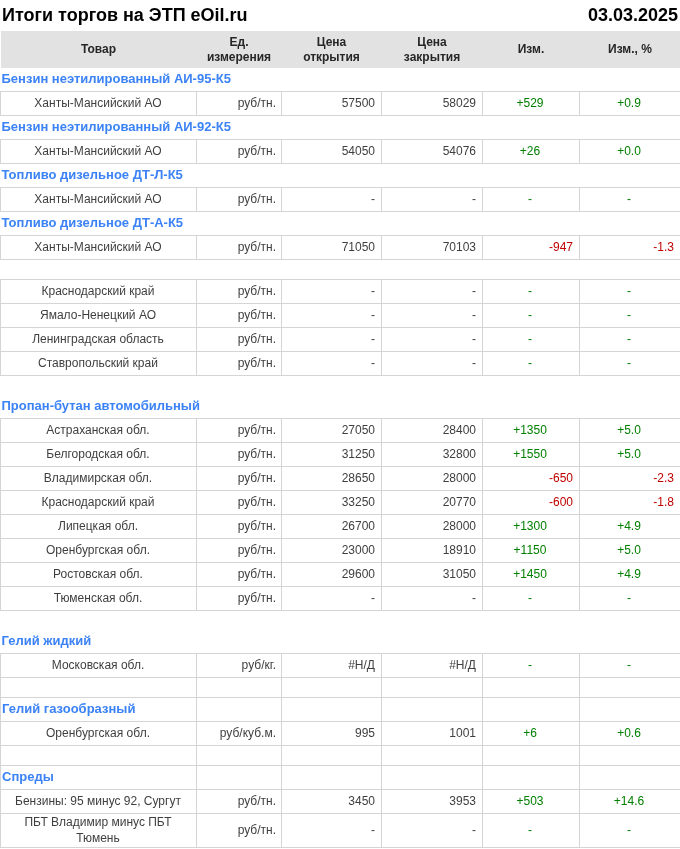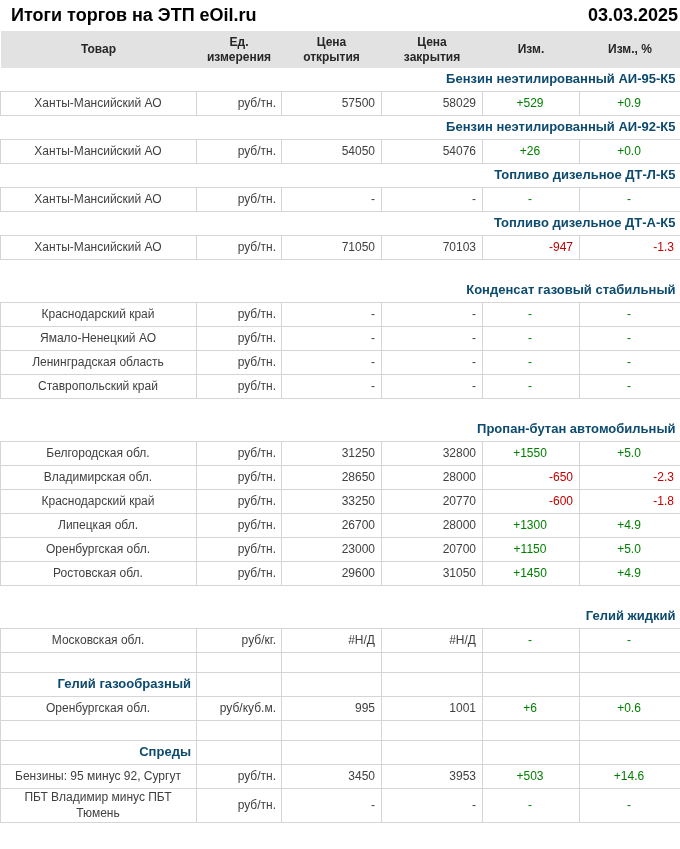--- a/index.html
+++ b/index.html
@@ -17,21 +17,20 @@
     padding: 4px 2px 5px 2px;
     height: 22px;
   }
   .titlebar .title,
   .titlebar .date {
     font-size: 18px;
     font-weight: bold;
     color: var(--title-color);
     line-height: 1.1;
     white-space: nowrap;
-    margin-left: 9px;
   }
 
   table.grid {
     width: 680px;
     border-collapse: collapse;
     table-layout: fixed;
   }
 
   thead th {
     background: var(--header-bg);
@@ -55,24 +54,23 @@
     vertical-align: middle;
     overflow: hidden;
     line-height: 1.3;
   }
 
   tr.data td { border: 1px solid var(--grid-border); }
 
   tr.section td {
     font-size: 13px;
     font-weight: bold;
-    color: #0c4a6e;
-    padding-left: 8px;
+    color: #3b82f6;
+    padding-left: 1px;
     border-bottom: 1px solid var(--grid-border);
-    text-align: right;
   }
   tr.section.divided td { border: 1px solid var(--grid-border); }
 
   tr.gap td { height: 17px; border: none; }
   tr.gap.divided td {
     border-left: 1px solid var(--grid-border);
     border-right: 1px solid var(--grid-border);
   }
 
   .cell-product { text-align: center; }
@@ -154,23 +152,20 @@
           <td class="cell-product">Ханты-Мансийский АО</td>
           <td class="cell-unit">руб/тн.</td>
           <td class="cell-num">71050</td>
           <td class="cell-num">70103</td>
           <td class="cell-num neg">-947</td>
           <td class="cell-num neg">-1.3</td>
         </tr>
         <tr class="gap">
           <td colspan="6"></td>
         </tr>
-        <tr class="section">
-          <td colspan="6">Конденсат газовый стабильный</td>
-        </tr>
         <tr class="data">
           <td class="cell-product">Краснодарский край</td>
           <td class="cell-unit">руб/тн.</td>
           <td class="cell-num">-</td>
           <td class="cell-num">-</td>
           <td class="cell-num pos">-</td>
           <td class="cell-num pos">-</td>
         </tr>
         <tr class="data">
           <td class="cell-product">Ямало-Ненецкий АО</td>
@@ -194,20 +189,28 @@
           <td class="cell-num">-</td>
           <td class="cell-num">-</td>
           <td class="cell-num pos">-</td>
           <td class="cell-num pos">-</td>
         </tr>
         <tr class="gap">
           <td colspan="6"></td>
         </tr>
         <tr class="section">
           <td colspan="6">Пропан-бутан автомобильный</td>
+        </tr>
+        <tr class="data">
+          <td class="cell-product">Астраханская обл.</td>
+          <td class="cell-unit">руб/тн.</td>
+          <td class="cell-num">27050</td>
+          <td class="cell-num">28400</td>
+          <td class="cell-num pos">+1350</td>
+          <td class="cell-num pos">+5.0</td>
         </tr>
         <tr class="data">
           <td class="cell-product">Белгородская обл.</td>
           <td class="cell-unit">руб/тн.</td>
           <td class="cell-num">31250</td>
           <td class="cell-num">32800</td>
           <td class="cell-num pos">+1550</td>
           <td class="cell-num pos">+5.0</td>
         </tr>
         <tr class="data">
@@ -231,31 +234,39 @@
           <td class="cell-unit">руб/тн.</td>
           <td class="cell-num">26700</td>
           <td class="cell-num">28000</td>
           <td class="cell-num pos">+1300</td>
           <td class="cell-num pos">+4.9</td>
         </tr>
         <tr class="data">
           <td class="cell-product">Оренбургская обл.</td>
           <td class="cell-unit">руб/тн.</td>
           <td class="cell-num">23000</td>
-          <td class="cell-num">20700</td>
+          <td class="cell-num">18910</td>
           <td class="cell-num pos">+1150</td>
           <td class="cell-num pos">+5.0</td>
         </tr>
         <tr class="data">
           <td class="cell-product">Ростовская обл.</td>
           <td class="cell-unit">руб/тн.</td>
           <td class="cell-num">29600</td>
           <td class="cell-num">31050</td>
           <td class="cell-num pos">+1450</td>
           <td class="cell-num pos">+4.9</td>
+        </tr>
+        <tr class="data">
+          <td class="cell-product">Тюменская обл.</td>
+          <td class="cell-unit">руб/тн.</td>
+          <td class="cell-num">-</td>
+          <td class="cell-num">-</td>
+          <td class="cell-num pos">-</td>
+          <td class="cell-num pos">-</td>
         </tr>
         <tr class="gap">
           <td colspan="6"></td>
         </tr>
         <tr class="section">
           <td colspan="6">Гелий жидкий</td>
         </tr>
         <tr class="data">
           <td class="cell-product">Московская обл.</td>
           <td class="cell-unit">руб/кг.</td>

